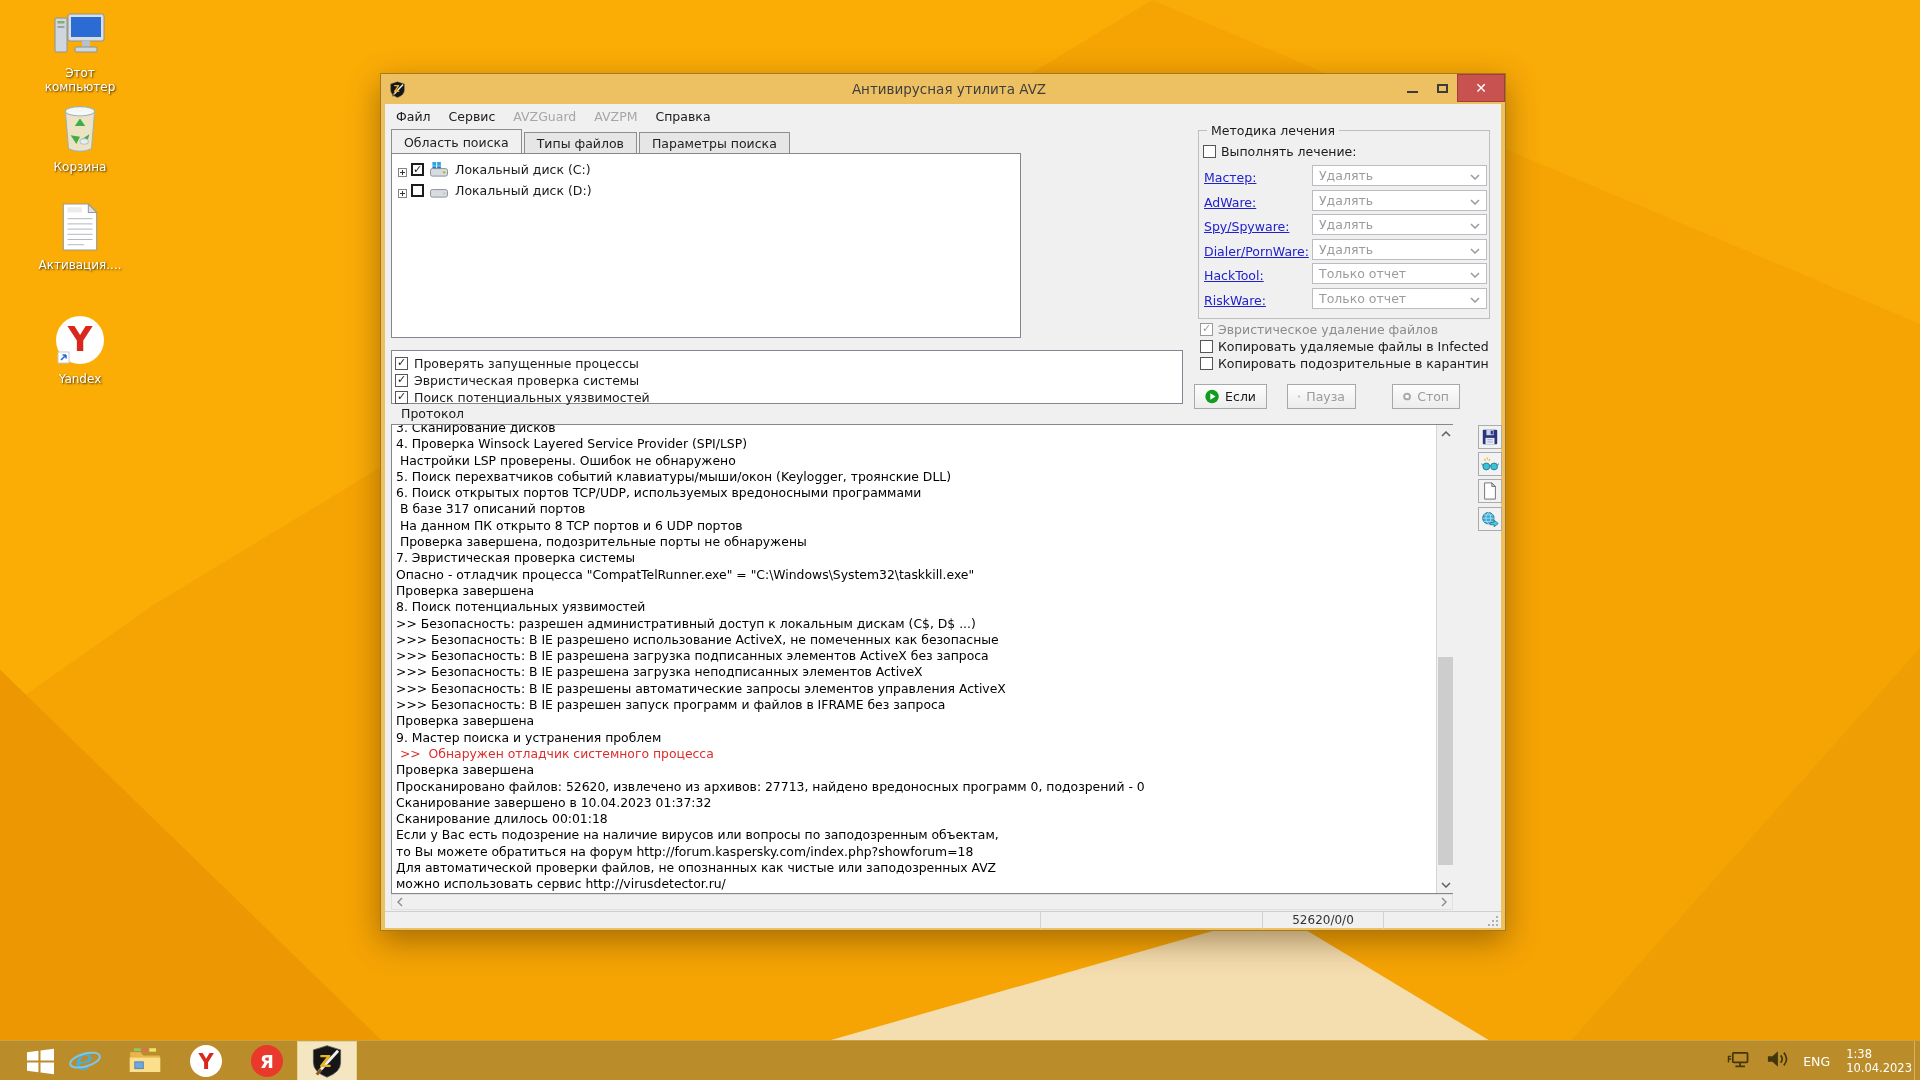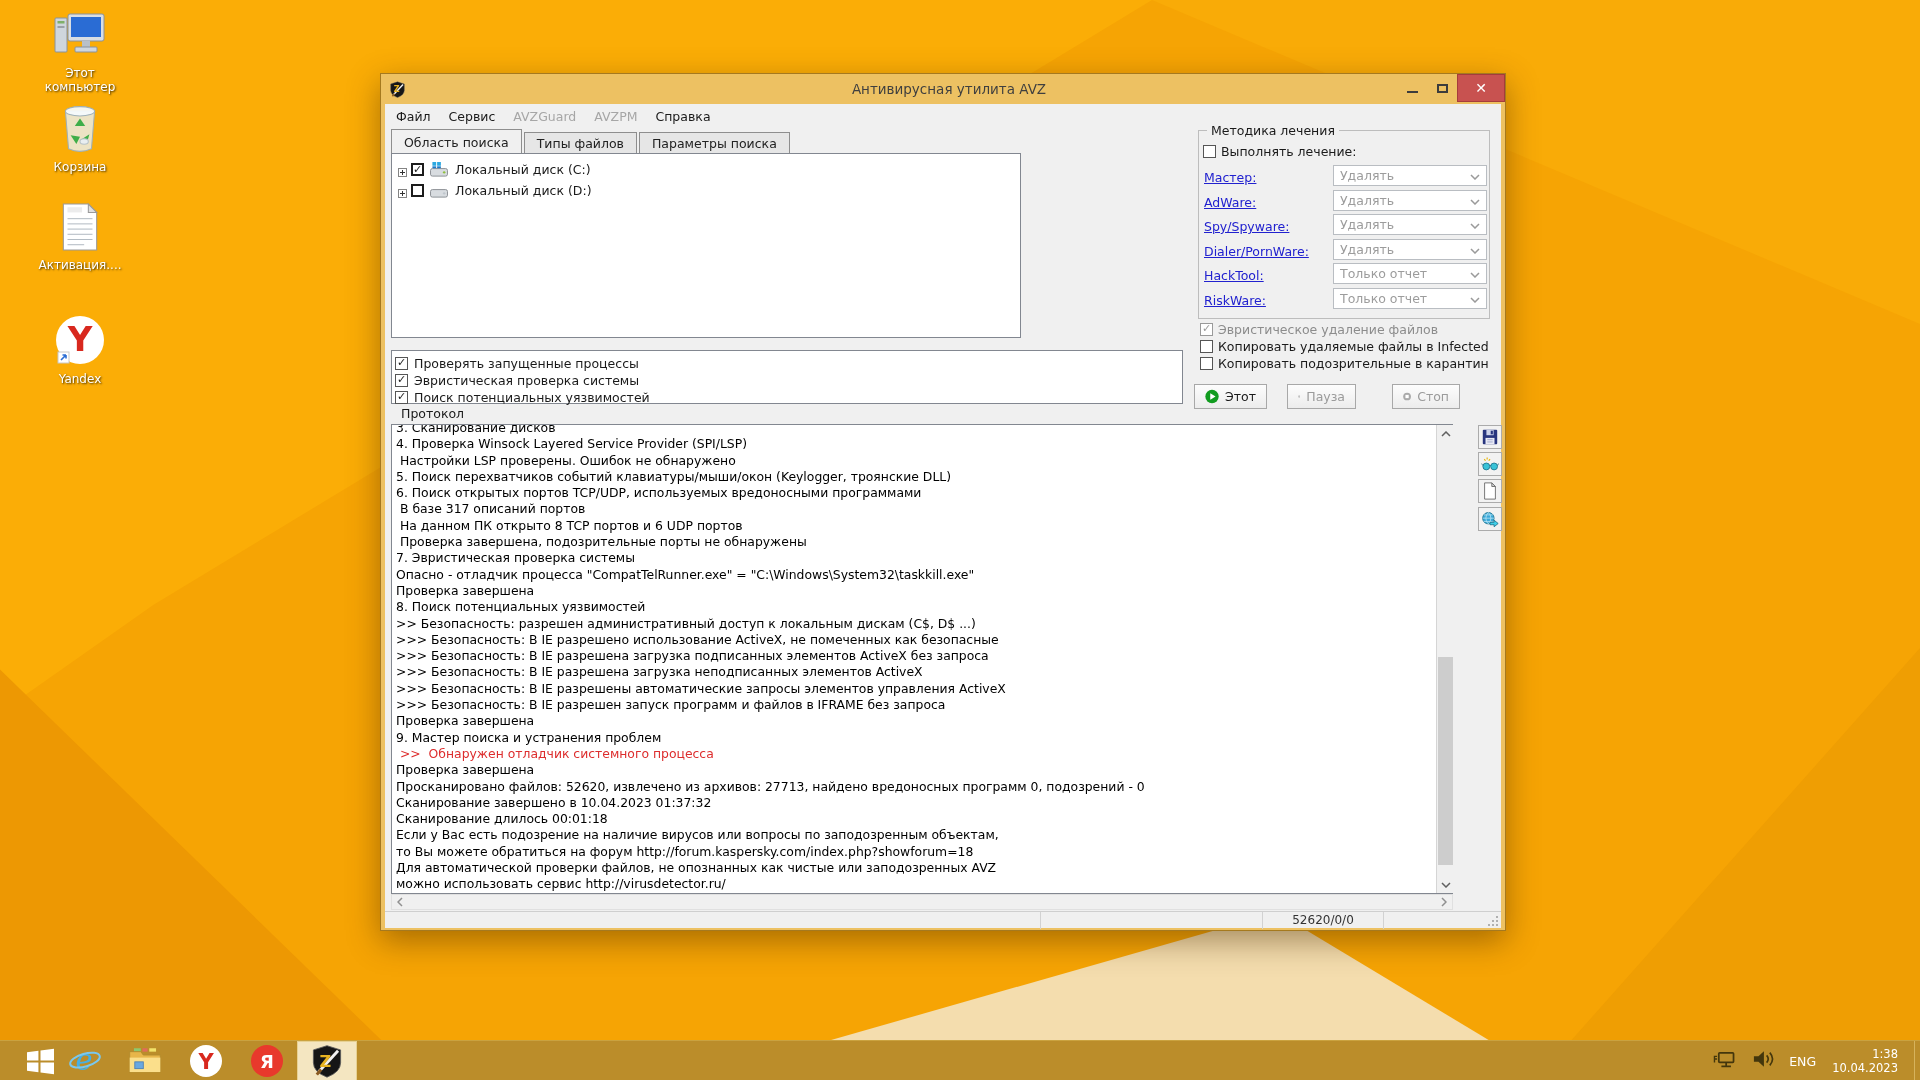--- a/index.html
+++ b/index.html
@@ -59,21 +59,21 @@
   .opt-row .cb { margin-right:6px; }
 
   .groupbox { position:absolute; left:813px; top:26px; width:292px; height:189px;
               border:1px solid #bdbdbd; }
   .gb-label { position:absolute; left:8px; top:-8px; background:#f0f0f0; padding:0 4px; font-size:12.5px;text-align:center; }
   .perform-row { position:absolute; left:4px; top:13px; display:flex; align-items:center; }
   .perform-row .cb { margin-right:5px; }
   .treat-rows { position:absolute; left:0; top:33px; right:0; }
   .treat-row { position:relative; height:24.6px; }
   .tlink { position:absolute; left:5px; top:6px; color:#2121cf; text-decoration:underline; font-size:12.5px; }
-  .combo { position:absolute; right:2px; top:1px; width:154px; height:21px; background:#fff;
+  .combo { position:absolute; right:2px; top:1px; width:175px; height:21px; background:#fff;
            border:1px solid #b9bdc2; display:flex; align-items:center; color:#9c9c9c; }
   .combo .ctext { flex:1; padding-left:6px; font-size:12.5px; }
   .combo .chev { width:16px; }
 
   .treat-extra { position:absolute; left:815px; top:217px; width:300px; }
   .tx-row { display:flex; align-items:center; height:16px; margin-bottom:1px; }
   .tx-row .cb { margin-right:5px; }
   .tx-row.dis { color:#8c8c8c; }
 
   .btn-row { position:absolute; left:809px; top:280px; width:300px; display:flex; }
@@ -128,21 +128,21 @@
              border-top:1px solid #caa23f; }
   .tk-item { position:absolute; top:0; height:40px; display:flex; align-items:center; justify-content:center; }
   .tk-item svg { display:block; }
   #tk-start { left:18px; width:44px; }
   #tk-ie { left:66px; width:38px; } #tk-exp { left:126px; width:38px; }
   #tk-yb { left:187px; width:38px; } #tk-ya { left:248px; width:38px; }
   #tk-avz { left:297px; width:60px; background:rgba(252,243,214,.88); border:1px solid #e7d193; }
   .tray { position:absolute; right:8px; top:0; height:40px; display:flex; align-items:center; }
   .tray .ticn { margin-right:14px; }
   .tray-lang { color:#fff; font-size:12.5px; margin-right:16px; }
-  .tray-clock { text-align:right; color:#fff; font-size:11.5px; line-height:14px; margin-right:14px; }
+  .tray-clock { text-align:left; color:#fff; font-size:11.5px; line-height:14px; margin-right:0; }
   .show-desktop { position:absolute; right:0; top:0; width:6px; height:40px; border-left:1px solid #d6b35c; }
 </style>
 </head>
 <body>
 
 <div class="stage">
   <div class="facet f1"></div>
   <div class="facet f2"></div>
   <div class="facet f3"></div>
   <div class="facet f4"></div>
@@ -346,21 +346,21 @@
             <span>Копировать подозрительные в  карантин</span>
           </div>
         </div>
 
       <div class="btn-row">
         <div class="wbtn" id="btn-start">
           <span class="bic" id="play-ic"><svg viewBox="0 0 16 16" width="100%" height="100%">
                 <circle cx="8" cy="8" r="7.6" fill="#119c1f"></circle>
                 <path d="M6 4.4 L12 8 L6 11.6 Z" fill="#fff"></path>
               </svg></span>
-          <span>Этот</span>
+          <span>Если</span>
         </div>
         <div class="wbtn disabled" id="btn-pause">
           <span class="bic" id="pause-ic"><svg viewBox="0 0 16 16" width="100%" height="100%">
                 <circle cx="8" cy="8" r="7.6" fill="#a9a9a9"></circle>
                 <rect x="5" y="4.5" width="2.2" height="7" fill="#fff"></rect>
                 <rect x="8.8" y="4.5" width="2.2" height="7" fill="#fff"></rect>
               </svg></span>
           <span>Пауза</span>
         </div>
         <div class="wbtn disabled" id="btn-stop">

